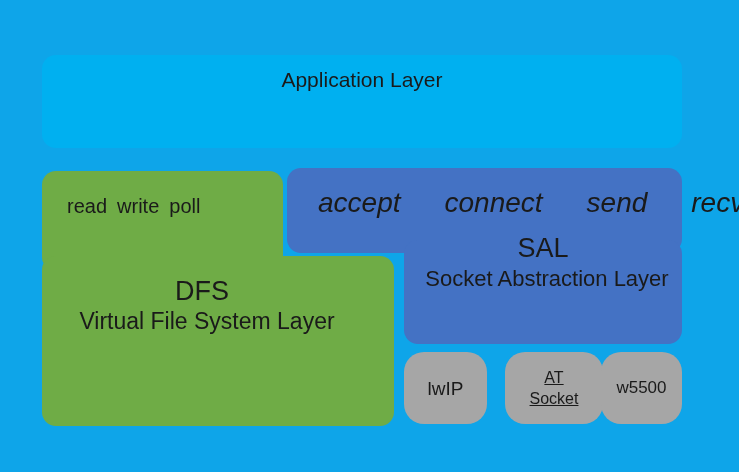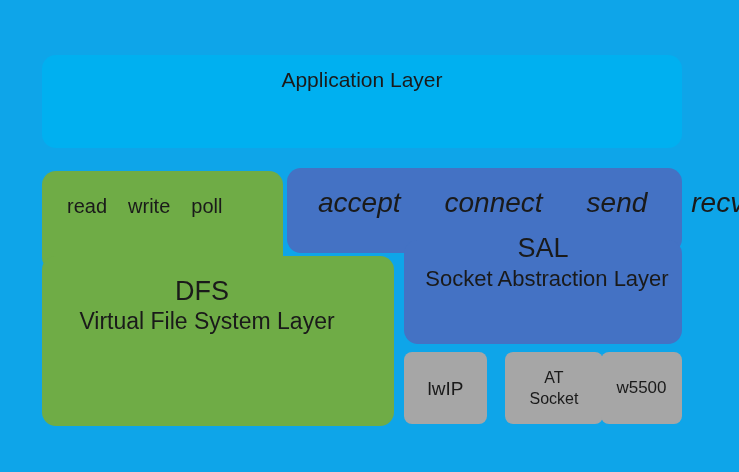--- a/index.html
+++ b/index.html
@@ -23,42 +23,42 @@
   
   .app-box      { left: 42px;  top: 55px;  width: 640px; height: 93px;  background: #00b0f0; }
   .app-title    { position: absolute; left: 42px; top: 67px;  width: 640px; text-align: center;
                   font-size: 21px; line-height: 26px; }
   .app-subtitle { position: absolute; left: 42px; top: 103px; width: 640px; text-align: center;
                   font-size: 20px; line-height: 24px; }
 
   
   .green-top    { left: 42px;  top: 171px; width: 241px; height: 100px; background: #6fac46; }
   .green-main   { left: 42px;  top: 256px; width: 352px; height: 170px; background: #6fac46; }
-  .dfs-apis     { position: absolute; left: 67px; top: 194px; display: flex; gap: 21px;
+  .dfs-apis     { position: absolute; left: 67px; top: 194px; display: flex; gap: 10px;
                   font-size: 20px; line-height: 25px; }
   .dfs-acronym  { position: absolute; left: 42px; top: 277px; width: 320px; text-align: center;
                   font-size: 27px; line-height: 29px; }
   .dfs-name     { position: absolute; left: 42px; top: 308px; width: 330px; text-align: center;
                   font-size: 23px; line-height: 26px; }
 
   
   .blue-top     { left: 287px; top: 168px; width: 395px; height: 85px;  background: #4472c4; }
   .blue-main    { left: 404px; top: 240px; width: 278px; height: 104px; background: #4472c4; }
   .sal-apis     { position: absolute; left: 318px; top: 190px; display: flex; gap: 44px;
                   font-size: 28px; line-height: 25px; font-style: italic; }
   .sal-acronym  { position: absolute; left: 404px; top: 234px; width: 278px; text-align: center;
                   font-size: 27px; line-height: 29px; }
   .sal-name     { position: absolute; left: 404px; top: 266px; width: 286px; text-align: center;
                   font-size: 22px; line-height: 26px; }
 
   
-  .impl-box  { position: absolute; top: 352px; height: 72px; background: #a6a6a6; border-radius: 8px;
+  .impl-box  { position: absolute; top: 352px; height: 72px; background: #a6a6a6; border-radius: 20px;
                display: flex; align-items: center; justify-content: center; }
   .impl-1    { left: 404px; width: 83px; }
-  .impl-2    { left: 505px; width: 98px; }
+  .impl-2    { left: 505px; width: 98px; text-decoration: underline; }
   .impl-3    { left: 601px; width: 81px; }
   .impl-label      { white-space: pre-line; text-align: center; }
   .impl-1 .impl-label { font-size: 19px; line-height: 23px; }
   .impl-2 .impl-label { font-size: 16px; line-height: 21px; }
   .impl-3 .impl-label { font-size: 17px; line-height: 22px; }
 </style>
 </head>
 <body>
 
 <div class="stage">

